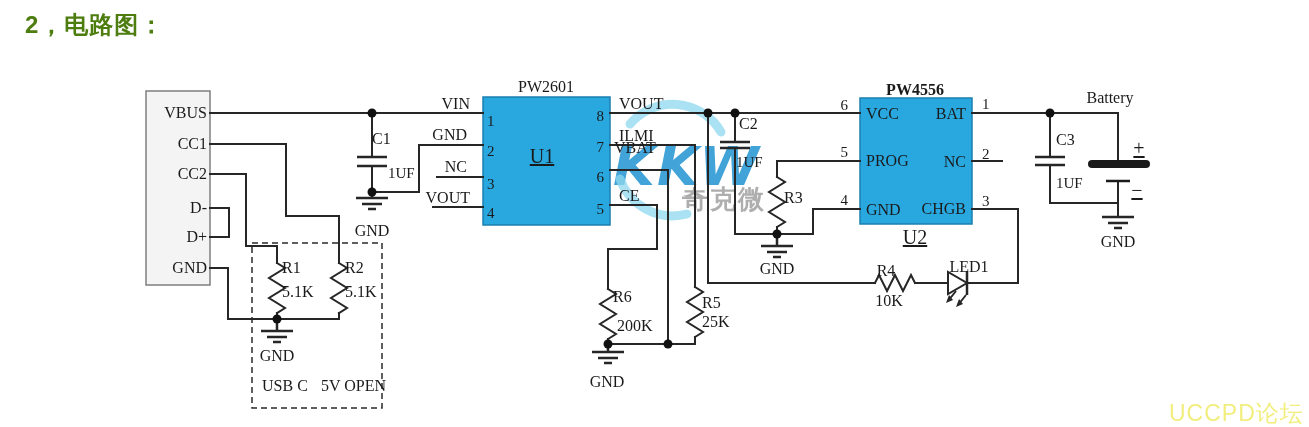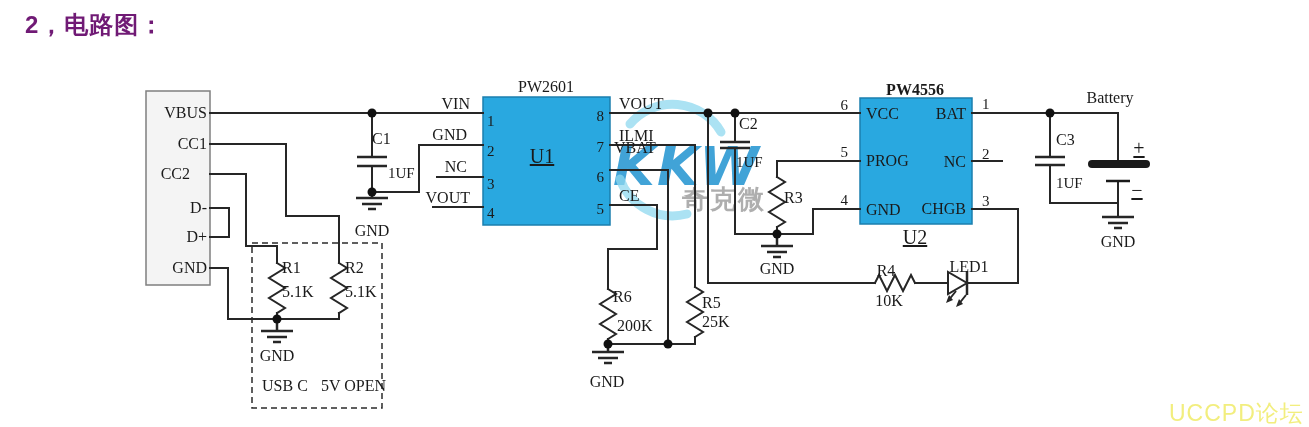--- a/index.html
+++ b/index.html
@@ -12,21 +12,21 @@
   .c{transform:translate(-50%,-50%);}
   .l{transform:translate(0,-50%);}
   .r{transform:translate(-100%,-50%);}
   .small{font-size:15px;}
   .pin-num{font-size:15px;}
   .big{font-size:20px;text-decoration:underline;}
   .bold{font-weight:700;}
   .page-title{
     position:absolute;left:25px;top:9px;z-index:3;
     font-family:"Liberation Sans","DejaVu Sans",sans-serif;
-    font-size:24px;font-weight:700;color:#701a75;letter-spacing:1px;
+    font-size:24px;font-weight:700;color:#4d7c0f;letter-spacing:1px;
   }
   .wm-kkw{
     position:absolute;left:687px;top:166px;z-index:1;
     transform:translate(-50%,-50%);
     font-family:"DejaVu Sans","Liberation Sans",sans-serif;
     font-style:italic;font-weight:700;font-size:54px;letter-spacing:2px;
     color:#2193D1;opacity:0.85;
   }
   .wm-cn{
     position:absolute;left:682px;top:199px;z-index:1;
@@ -148,21 +148,21 @@
       <circle cx="608" cy="344" r="4.5"></circle>
       <circle cx="668" cy="344" r="4.5"></circle>
       <circle cx="1050" cy="113" r="4.5"></circle>
     </g>
   </svg>
 
   <div class="page-title">2，电路图：</div>
 
   <span class="lbl r" style="left:207px;top:113px">VBUS</span>
   <span class="lbl r" style="left:207px;top:144px">CC1</span>
-  <span class="lbl r" style="left:190px;top:174px">CC2</span>
+  <span class="lbl r" style="left:207px;top:174px">CC2</span>
   <span class="lbl r" style="left:207px;top:208px">D-</span>
   <span class="lbl r" style="left:207px;top:237px">D+</span>
   <span class="lbl r" style="left:207px;top:268px">GND</span>
 
   <span class="lbl l" style="left:372px;top:139px">C1</span>
   <span class="lbl l small" style="left:388px;top:173px">1UF</span>
   <span class="lbl c" style="left:372px;top:231px">GND</span>
 
   <span class="lbl l" style="left:282px;top:268px">R1</span>
   <span class="lbl l" style="left:282px;top:292px">5.1K</span>

